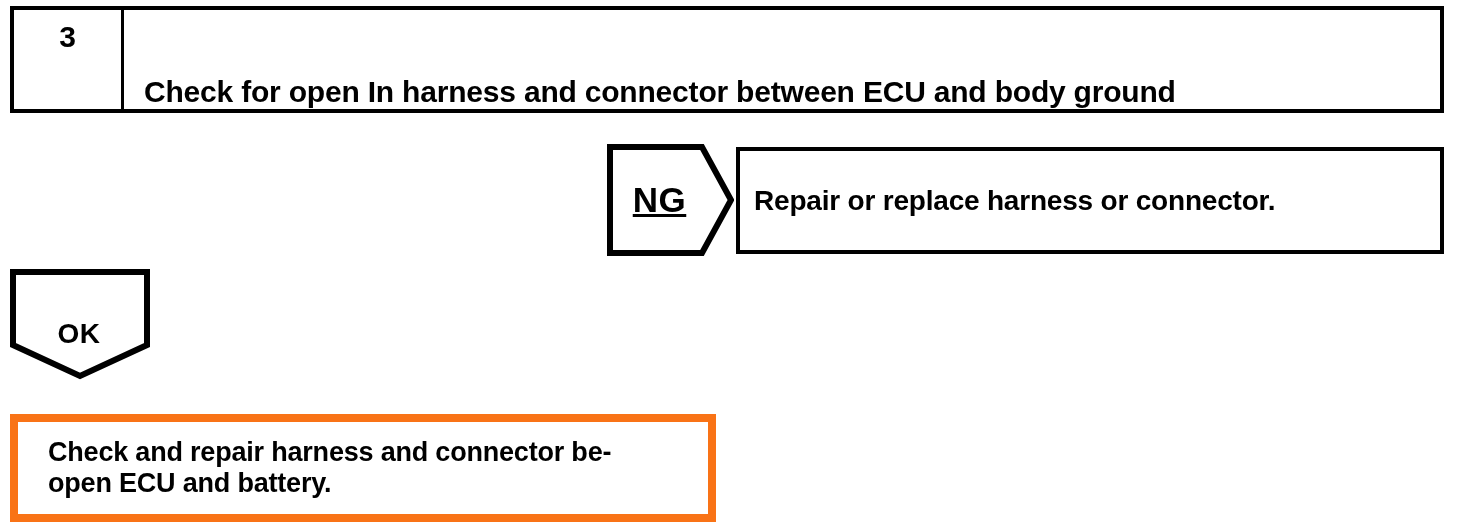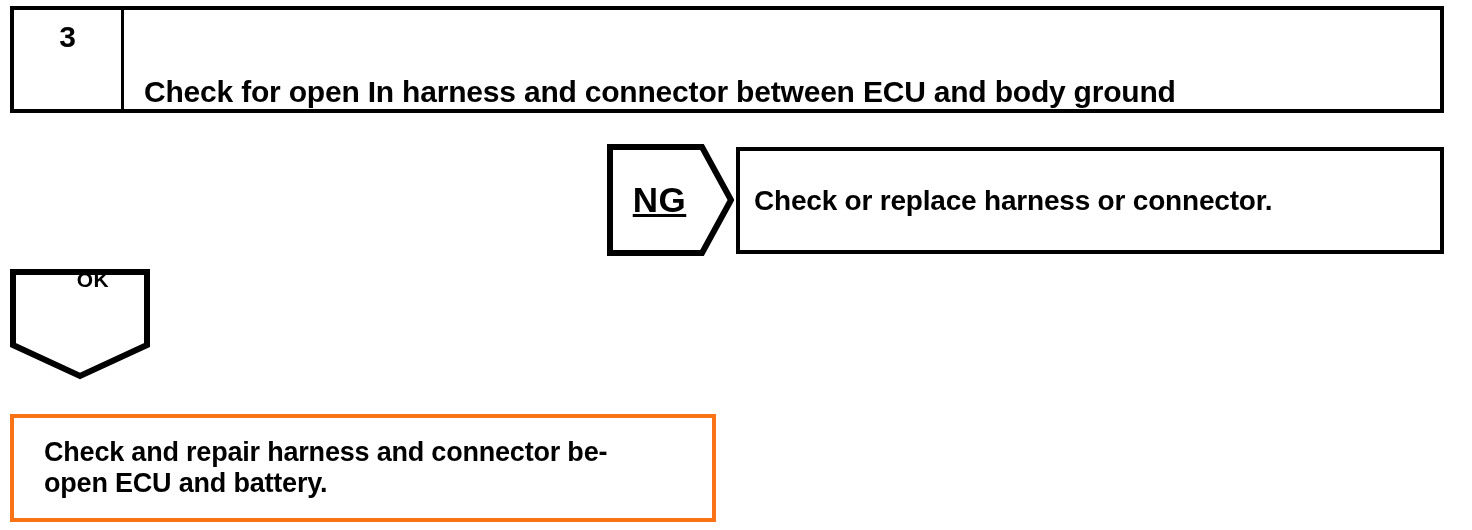--- a/index.html
+++ b/index.html
@@ -126,42 +126,42 @@
     width: 142px;
     height: 112px;
   }
   #ok-pentagon svg {
     display: block;
     width: 142px;
     height: 112px;
   }
   #ok-label {
     position: absolute;
-    left: 23px;
+    left: 9px;
     top: 268px;
     width: 140px;
     height: 82px;
     display: flex;
-    align-items: flex-start;
-    justify-content: center;
-    font-size: 21px;
+    align-items: flex-end;
+    justify-content: center;
+    font-size: 28px;
     font-weight: bold;
     letter-spacing: 0.5px;
     pointer-events: none;
   }
 
   
   #result-box {
     position: absolute;
     left: 10px;
     top: 414px;
     width: 706px;
     height: 108px;
     box-sizing: border-box;
-    border: 4px solid #f97316;
+    border: 8px solid #f97316;
     background: #fff;
     display: flex;
     flex-direction: column;
     justify-content: center;
     padding-left: 30px;
     padding-right: 10px;
   }
   .result-line {
     font-size: 27px;
     font-weight: bold;
@@ -187,21 +187,21 @@
   <div id="ng-chevron">
     <svg viewBox="0 0 127 112" xmlns="http://www.w3.org/2000/svg">
       <path d="M 3 3 L 95 3 L 124 56 L 95 109 L 3 109 Z" fill="#ffffff" stroke="#000000" stroke-width="6" stroke-linejoin="miter"></path>
     </svg>
   </div>
   <div id="ng-label">
     <span>NG</span>
   </div>
 
   <div id="repair-box">
-    <span id="repair-text">Check or replace harness or connector.</span>
+    <span id="repair-text">Repair or replace harness or connector.</span>
   </div>
 
   <div id="ok-pentagon">
     <svg viewBox="0 0 142 112" xmlns="http://www.w3.org/2000/svg">
       <path d="M 4 4 L 138 4 L 138 77 L 71 108 L 4 77 Z" fill="#ffffff" stroke="#000000" stroke-width="6" stroke-linejoin="miter"></path>
     </svg>
   </div>
   <div id="ok-label">
     <span>OK</span>
   </div>

